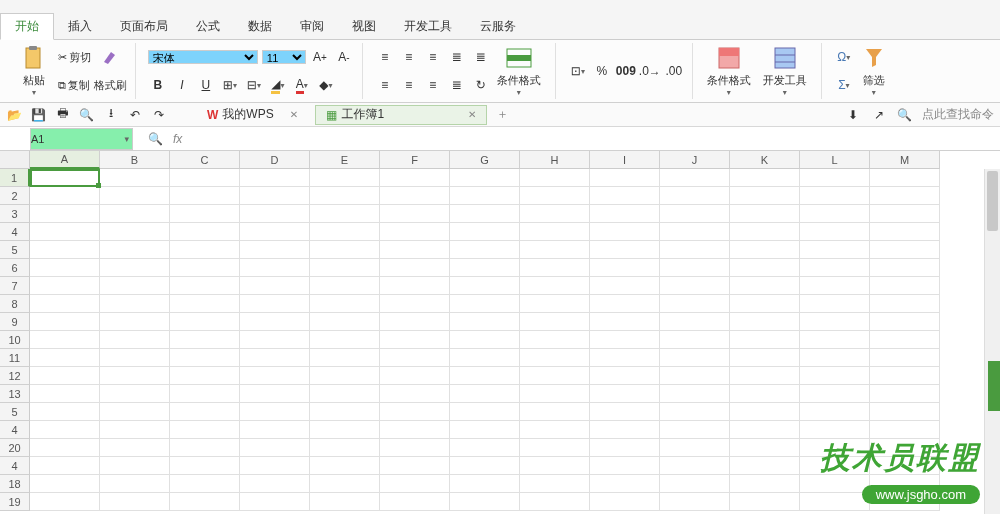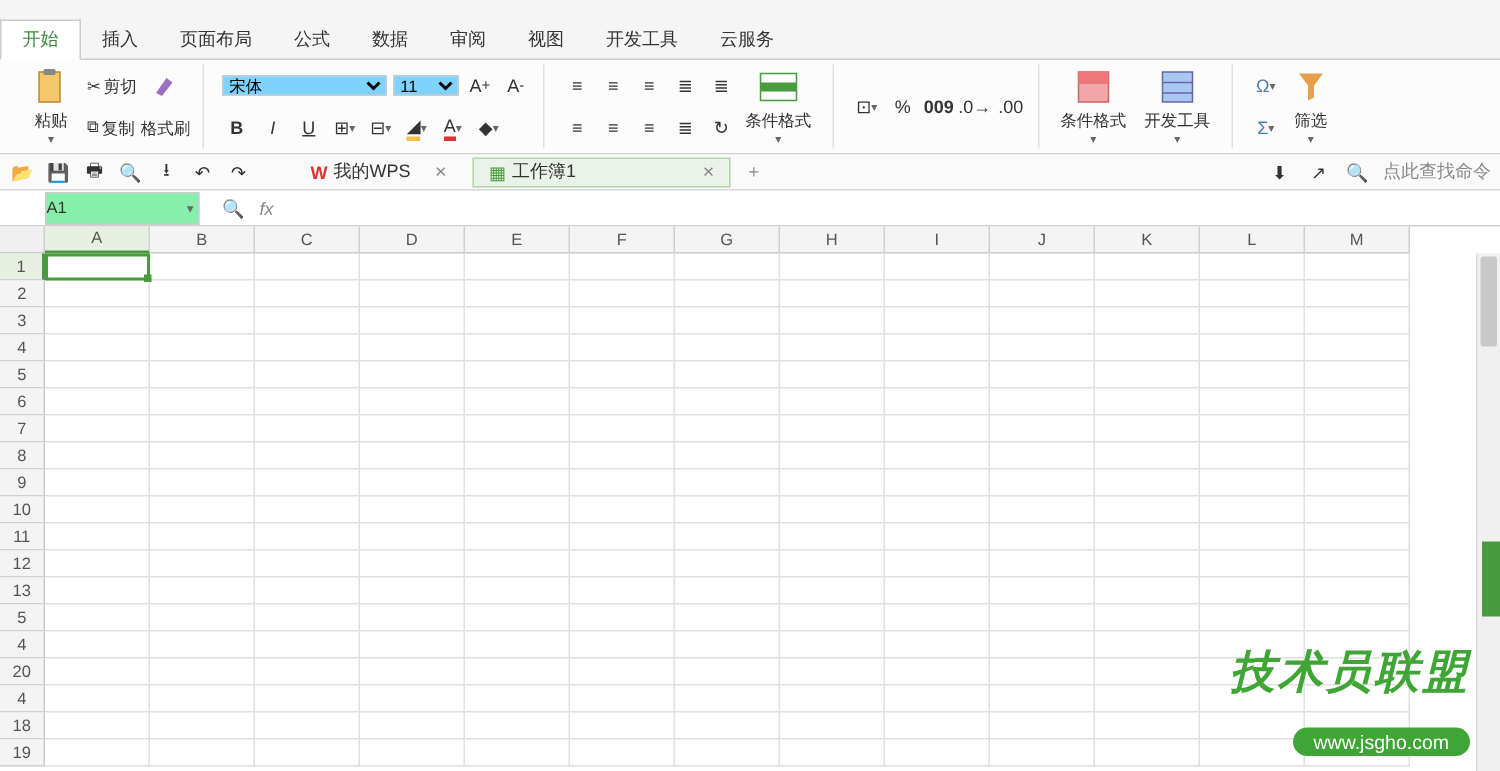--- a/index.html
+++ b/index.html
@@ -55,21 +55,21 @@
 .selbox { position:absolute; left:0; top:0; width:70px; height:18px; border:2px solid #4a9b3f; pointer-events:none; }
 .selbox::after { content:''; position:absolute; right:-3px; bottom:-3px; width:5px; height:5px; background:#4a9b3f; }
 
 .vscroll { position:absolute; right:0; top:18px; bottom:0; width:16px; background:#f0f0f0; border-left:1px solid #ddd; }
 .vscroll .thumb { position:absolute; left:2px; right:2px; top:2px; height:60px; background:#c8c8c8; border-radius:2px; }
 .vtab { position:absolute; right:0; top:210px; width:12px; height:50px; background:#4a9b3f; }
 
 
 .wm { position:absolute; right:20px; bottom:10px; text-align:right; }
 .wm .t1 { font-size:30px; font-weight:bold; color:#3fa535; font-style:italic; letter-spacing:2px; }
-.wm .t2 { display:inline-block; background:#3fa535; color:#fff; padding:2px 14px; border-radius:11px; font-size:13px; margin-top:16px;text-align:right; }
+.wm .t2 { display:inline-block; background:#3fa535; color:#fff; padding:2px 14px; border-radius:11px; font-size:13px; margin-top:6px;text-align:right; }
 
 svg { display:block; }
 </style>
 </head>
 <body>
 
 <div class="menu">
   <div class="tab active">开始</div>
   <div class="tab">插入</div>
   <div class="tab">页面布局</div>

